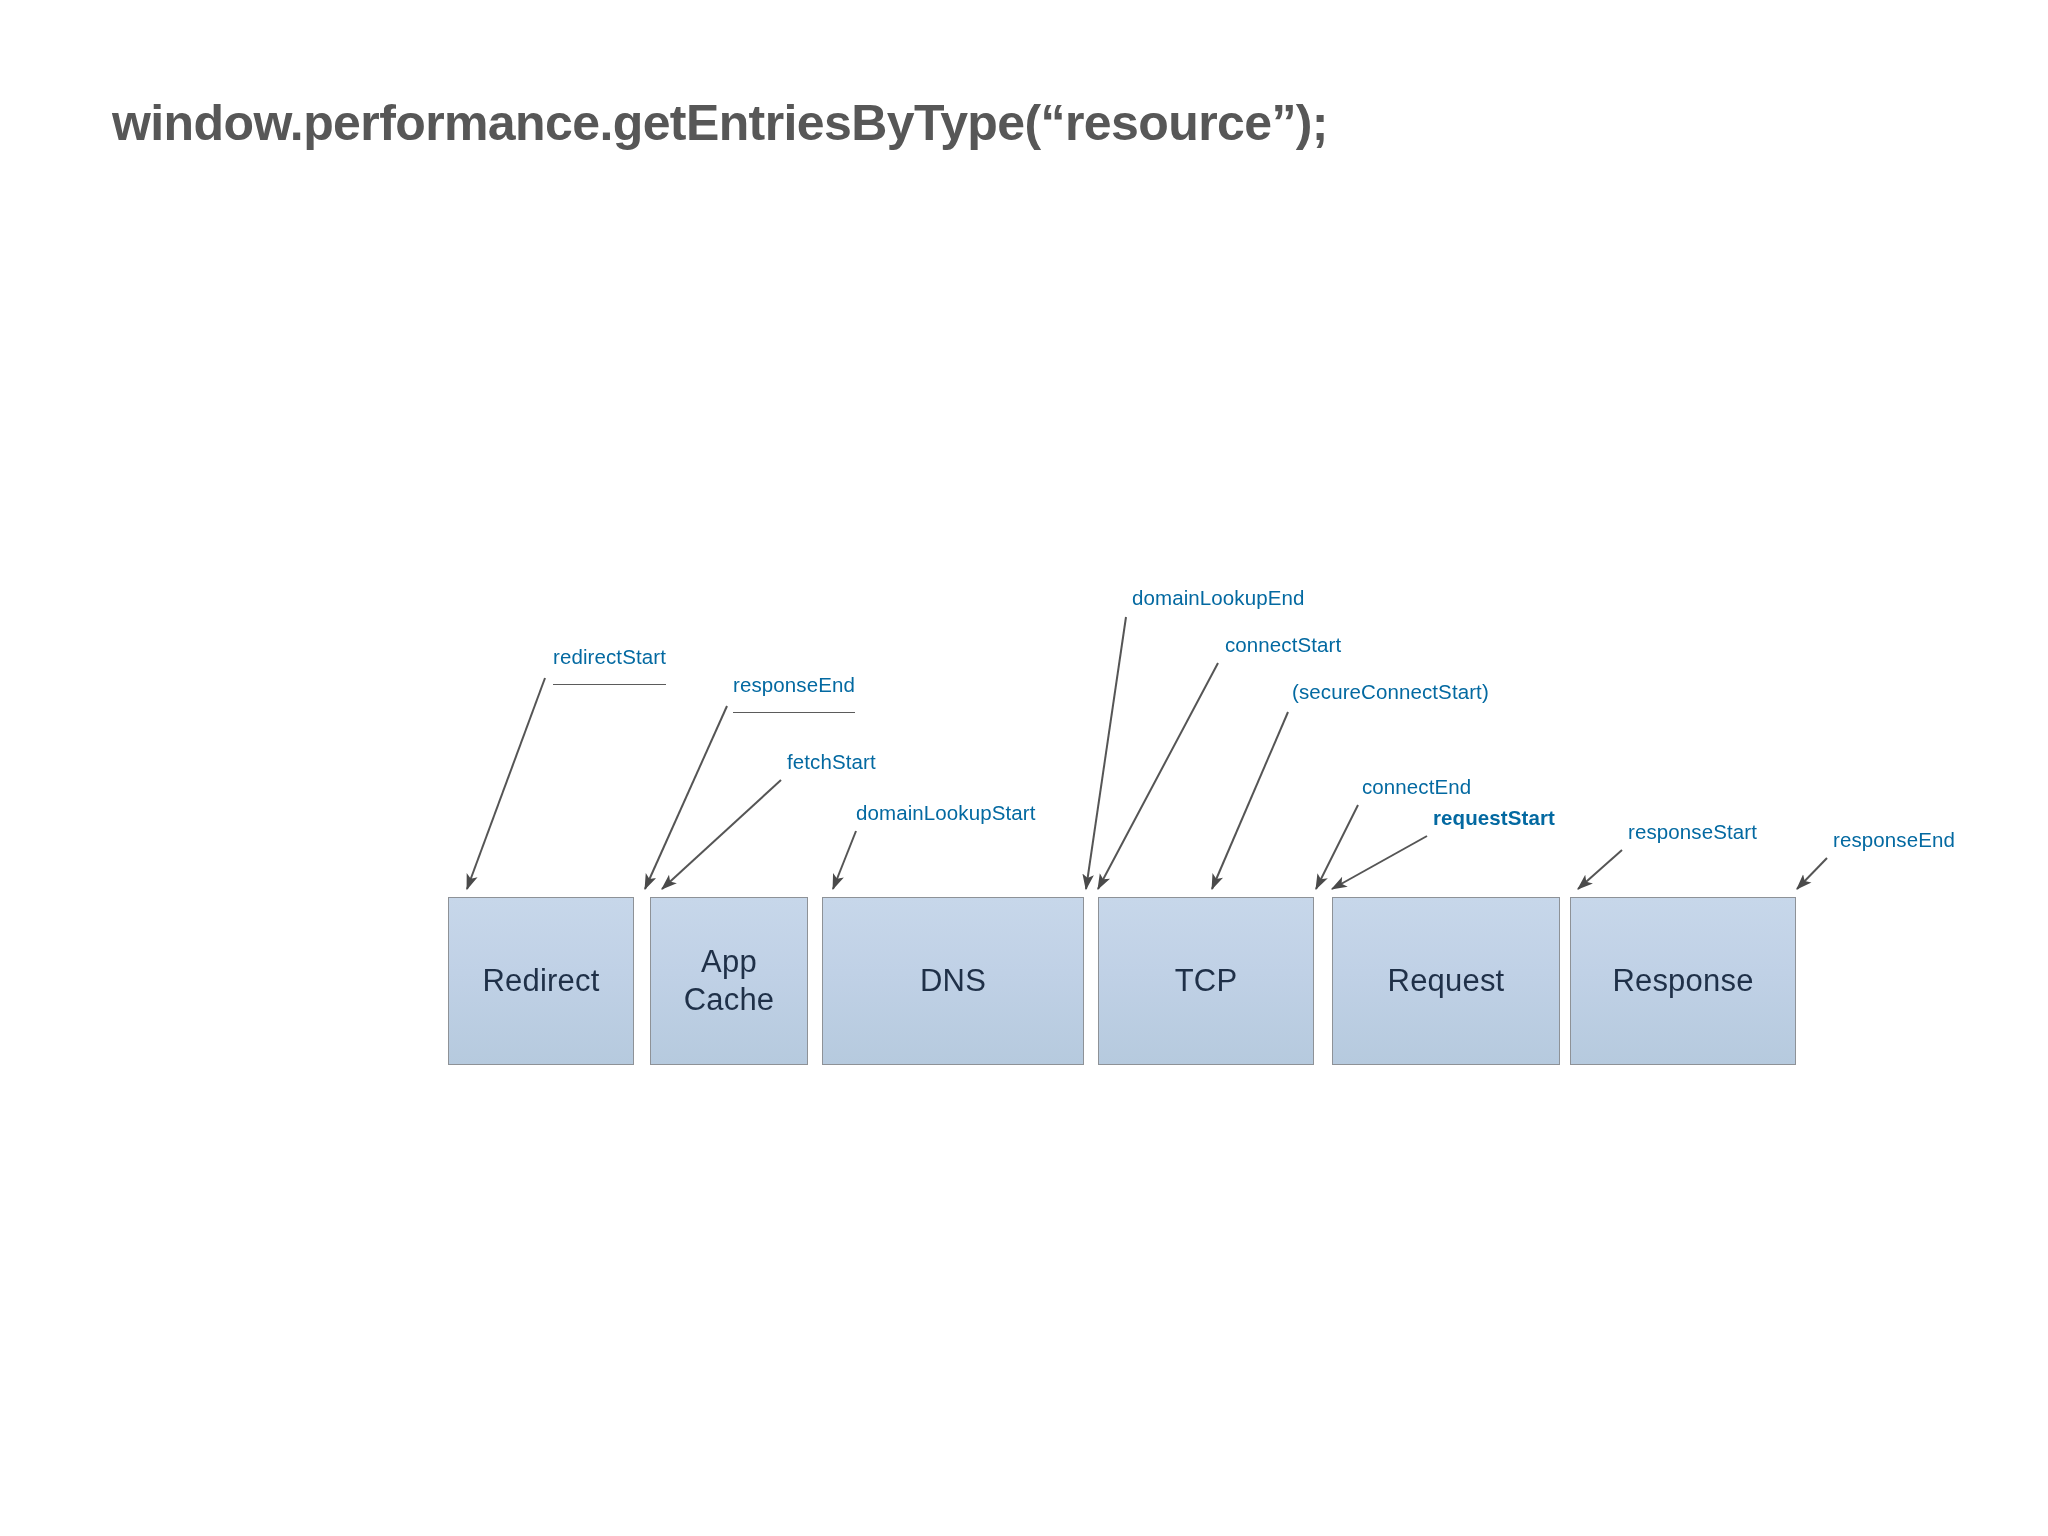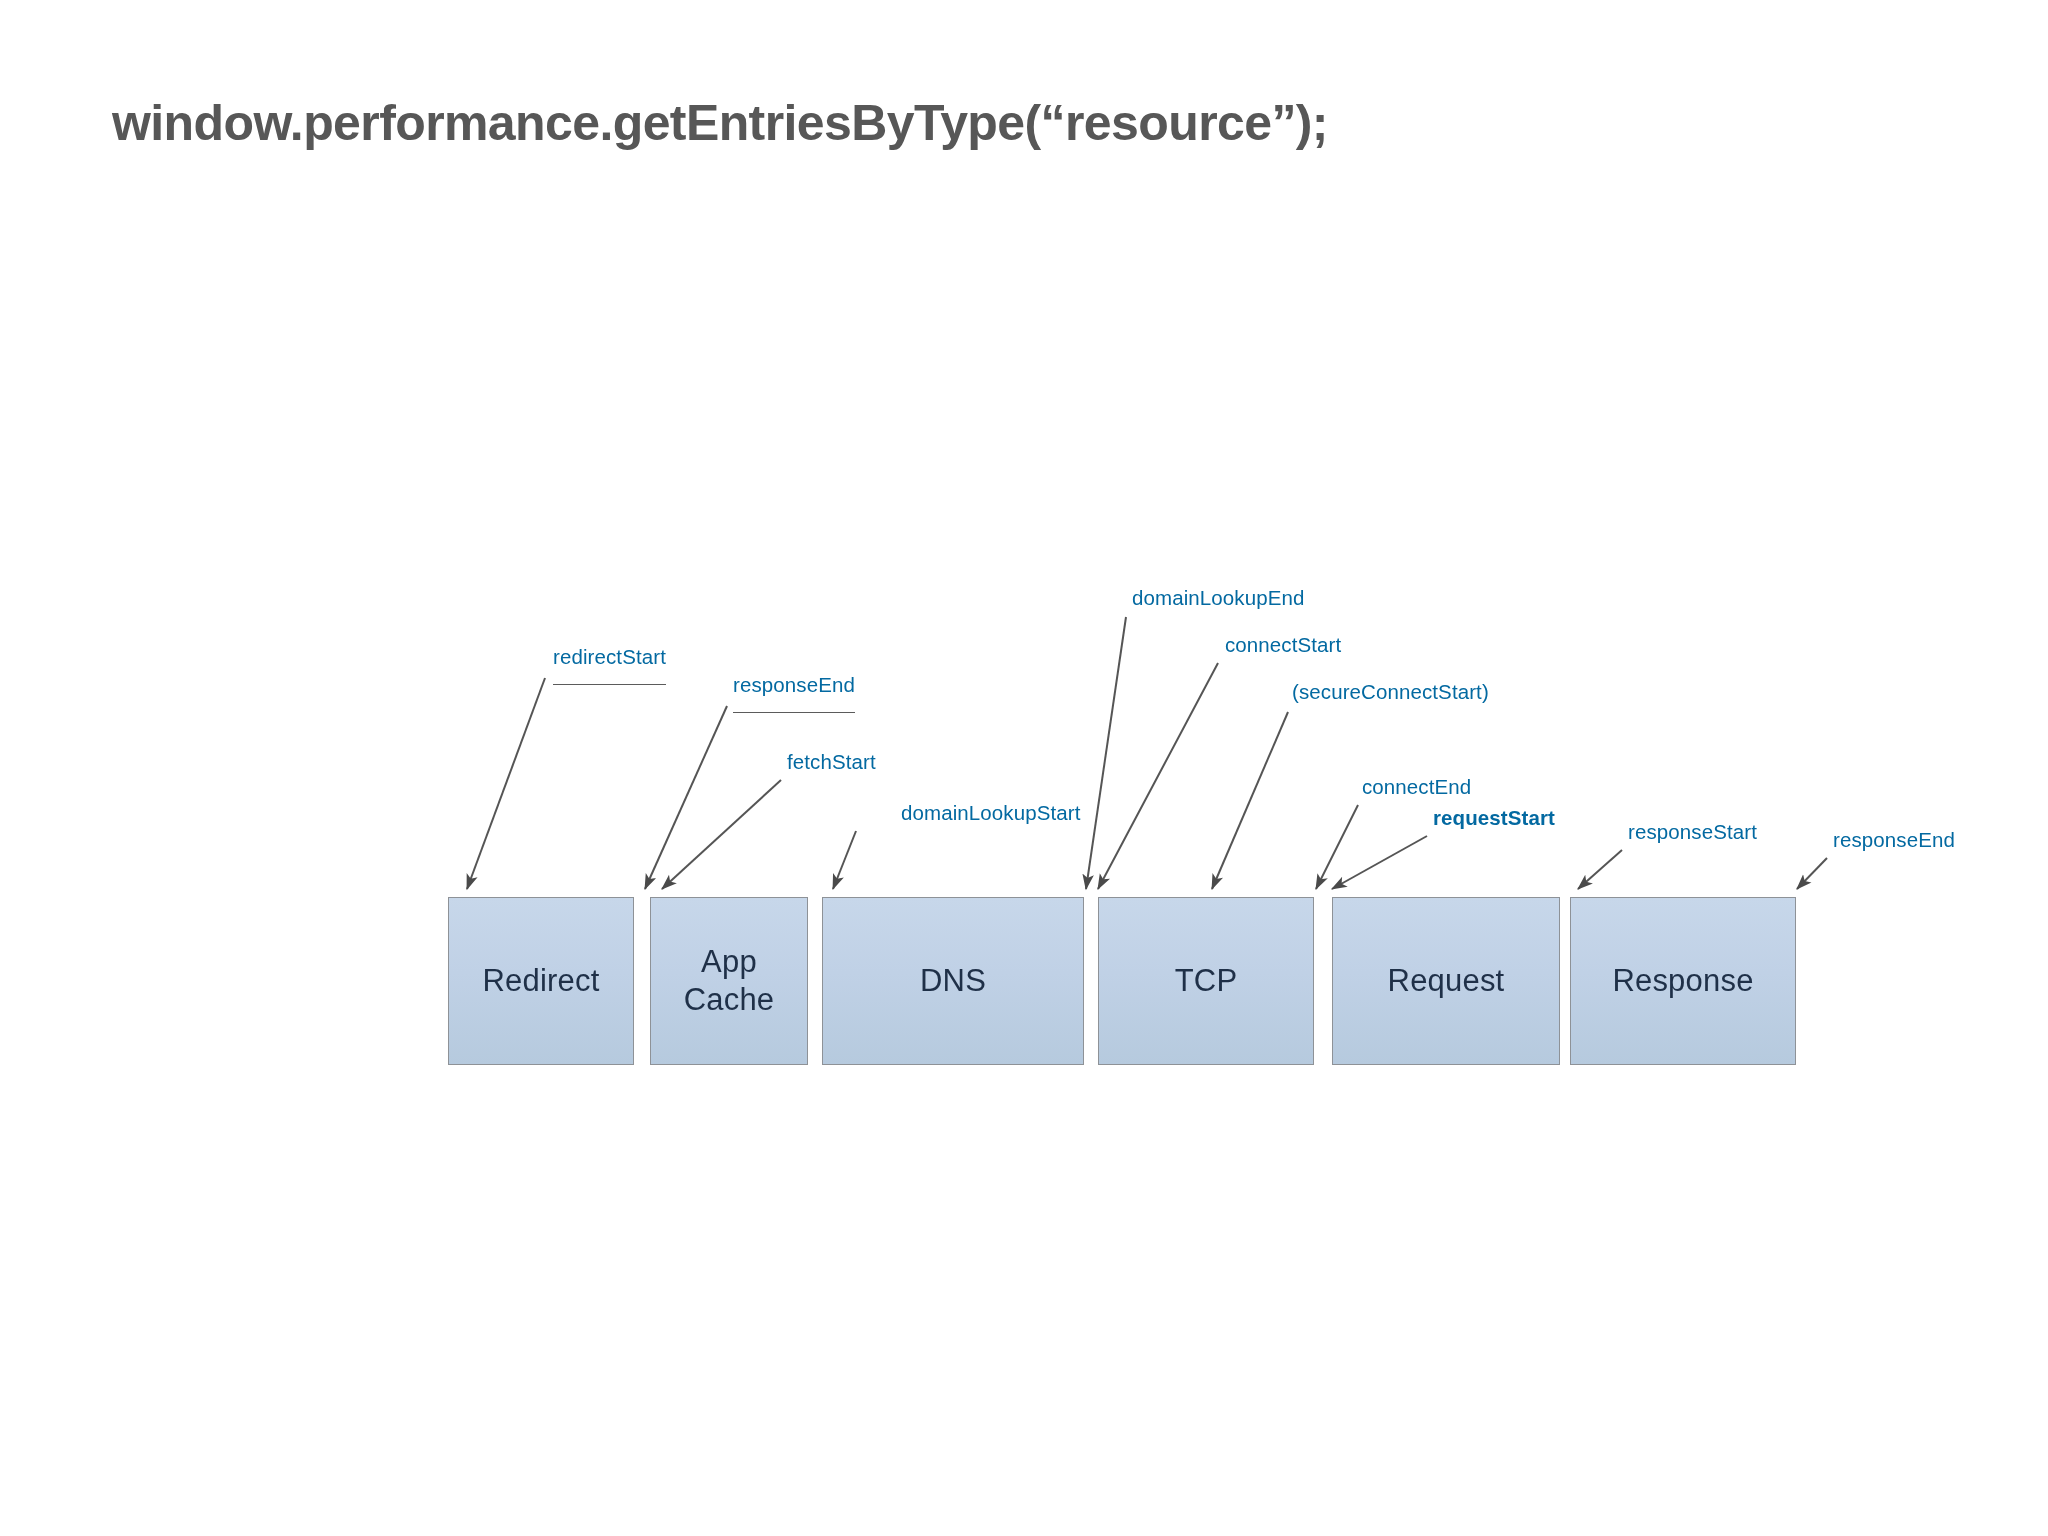--- a/index.html
+++ b/index.html
@@ -127,21 +127,21 @@
           <span class="phase-label">Request</span>
         </div>
         <div class="phase-box" style="left: 1570px; top: 897px; width: 226px; height: 168px;">
           <span class="phase-label">Response</span>
         </div>
       </div>
     <div id="labels-layer">
         <div class="marker-label underlined" style="left: 553px; top: 645px;">redirectStart</div>
         <div class="marker-label underlined" style="left: 733px; top: 673px;">responseEnd</div>
         <div class="marker-label" style="left: 787px; top: 750px;">fetchStart</div>
-        <div class="marker-label" style="left: 901px; top: 801px; text-align: center;">domainLookupStart</div>
+        <div class="marker-label" style="left: 856px; top: 801px; text-align: center;">domainLookupStart</div>
         <div class="marker-label" style="left: 1132px; top: 586px;">domainLookupEnd</div>
         <div class="marker-label" style="left: 1225px; top: 633px;">connectStart</div>
         <div class="marker-label" style="left: 1292px; top: 680px;">(secureConnectStart)</div>
         <div class="marker-label" style="left: 1362px; top: 775px;">connectEnd</div>
         <div class="marker-label" style="left: 1433px; top: 806px; font-weight: bold;">requestStart</div>
         <div class="marker-label" style="left: 1628px; top: 820px;">responseStart</div>
         <div class="marker-label" style="left: 1833px; top: 828px;">responseEnd</div>
       </div>
 
   </div>

